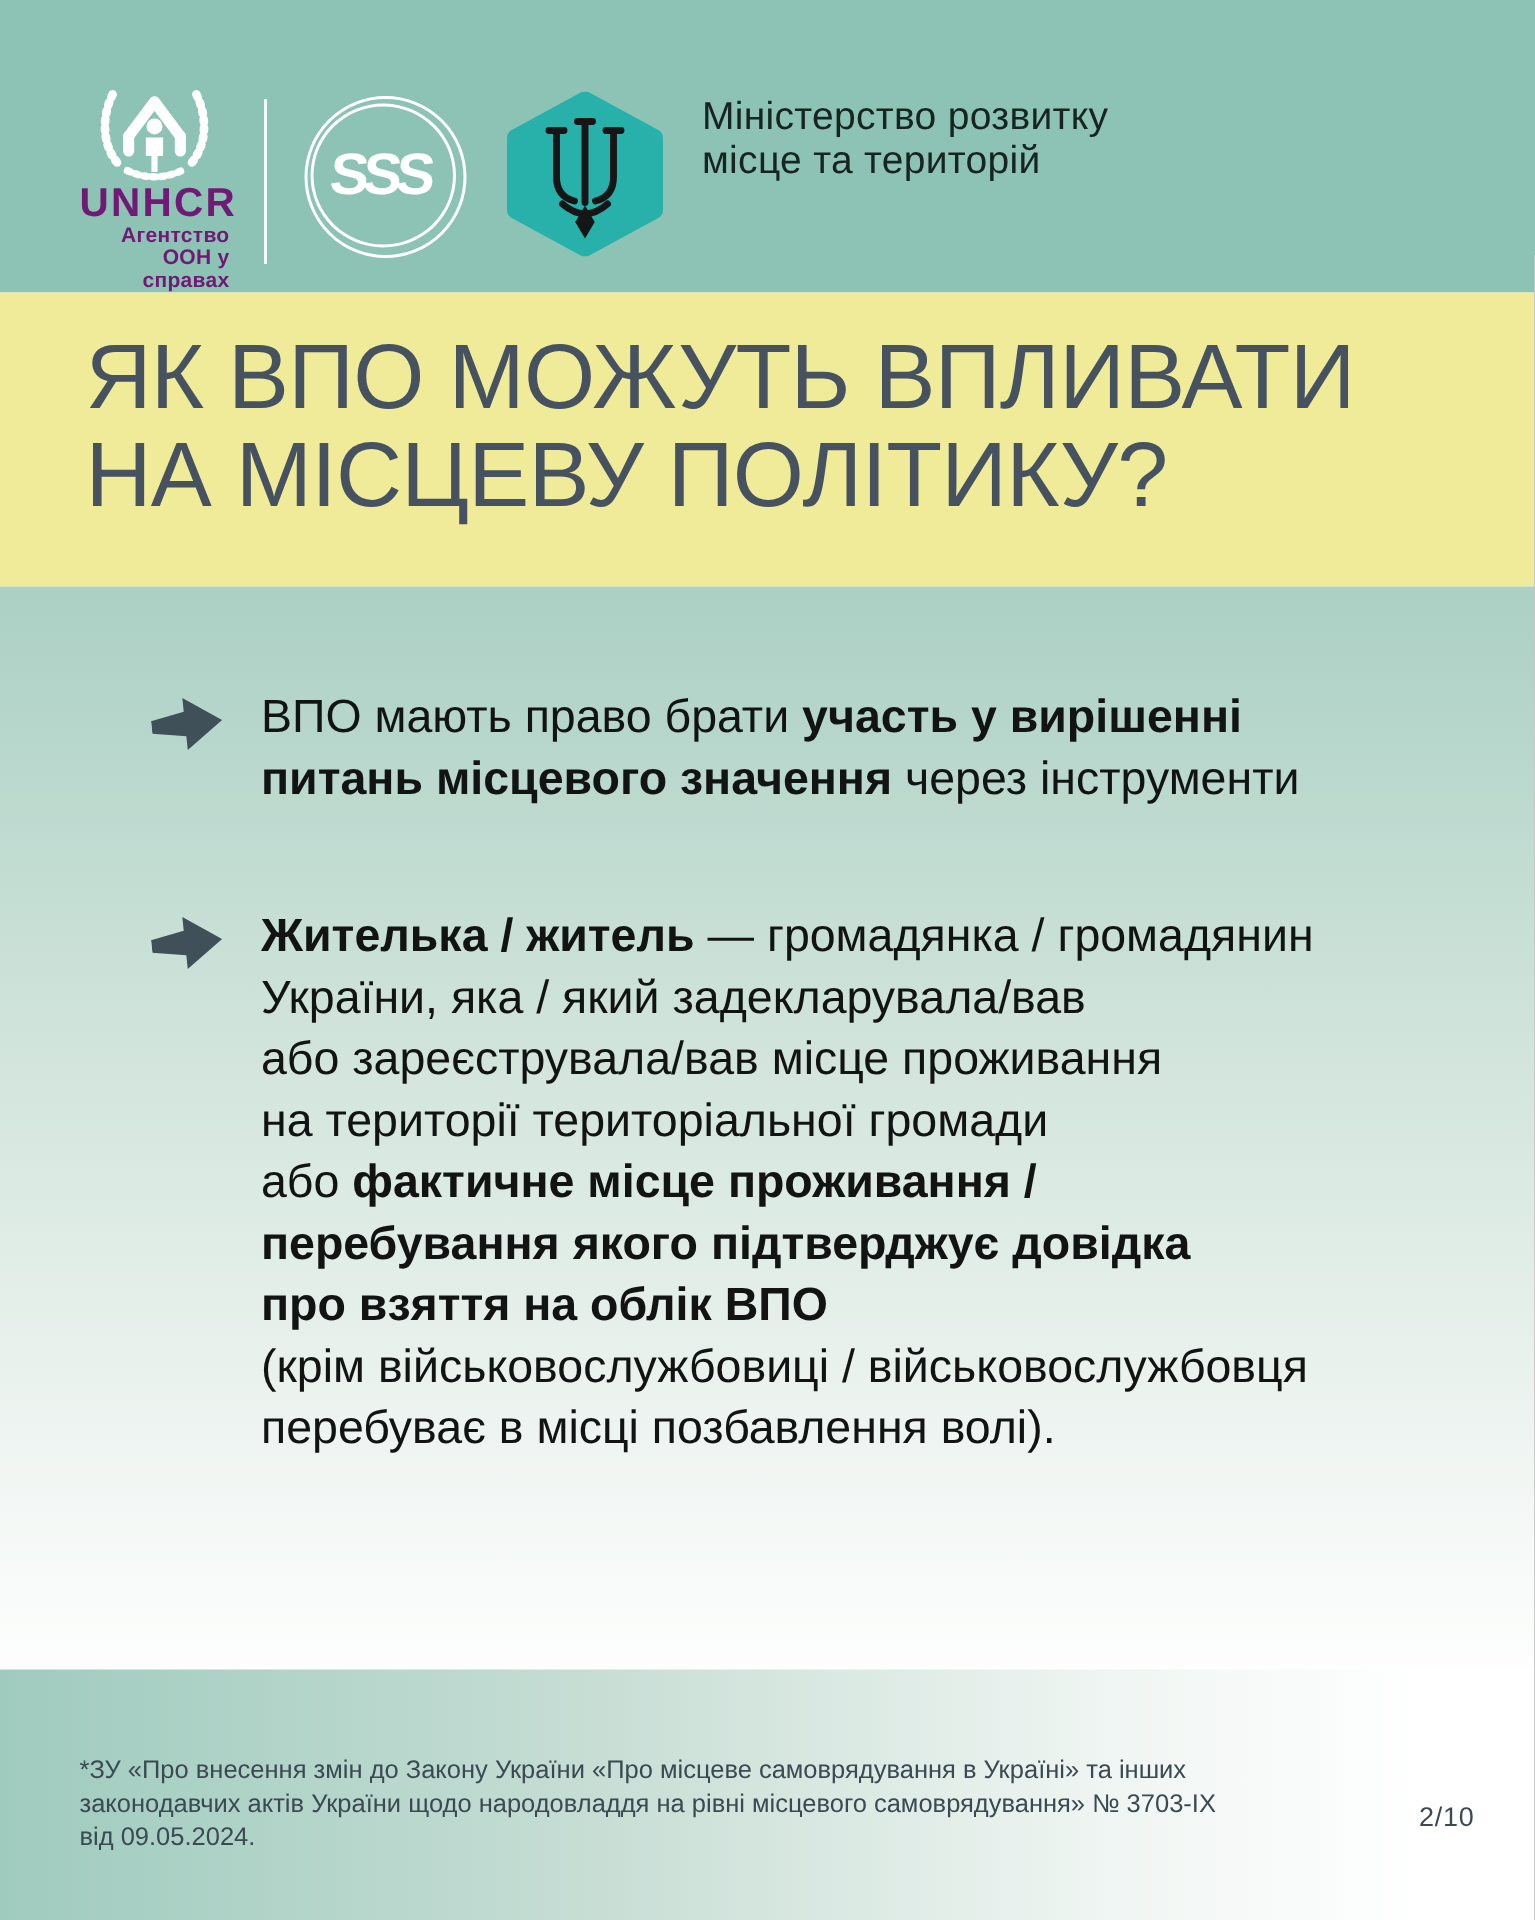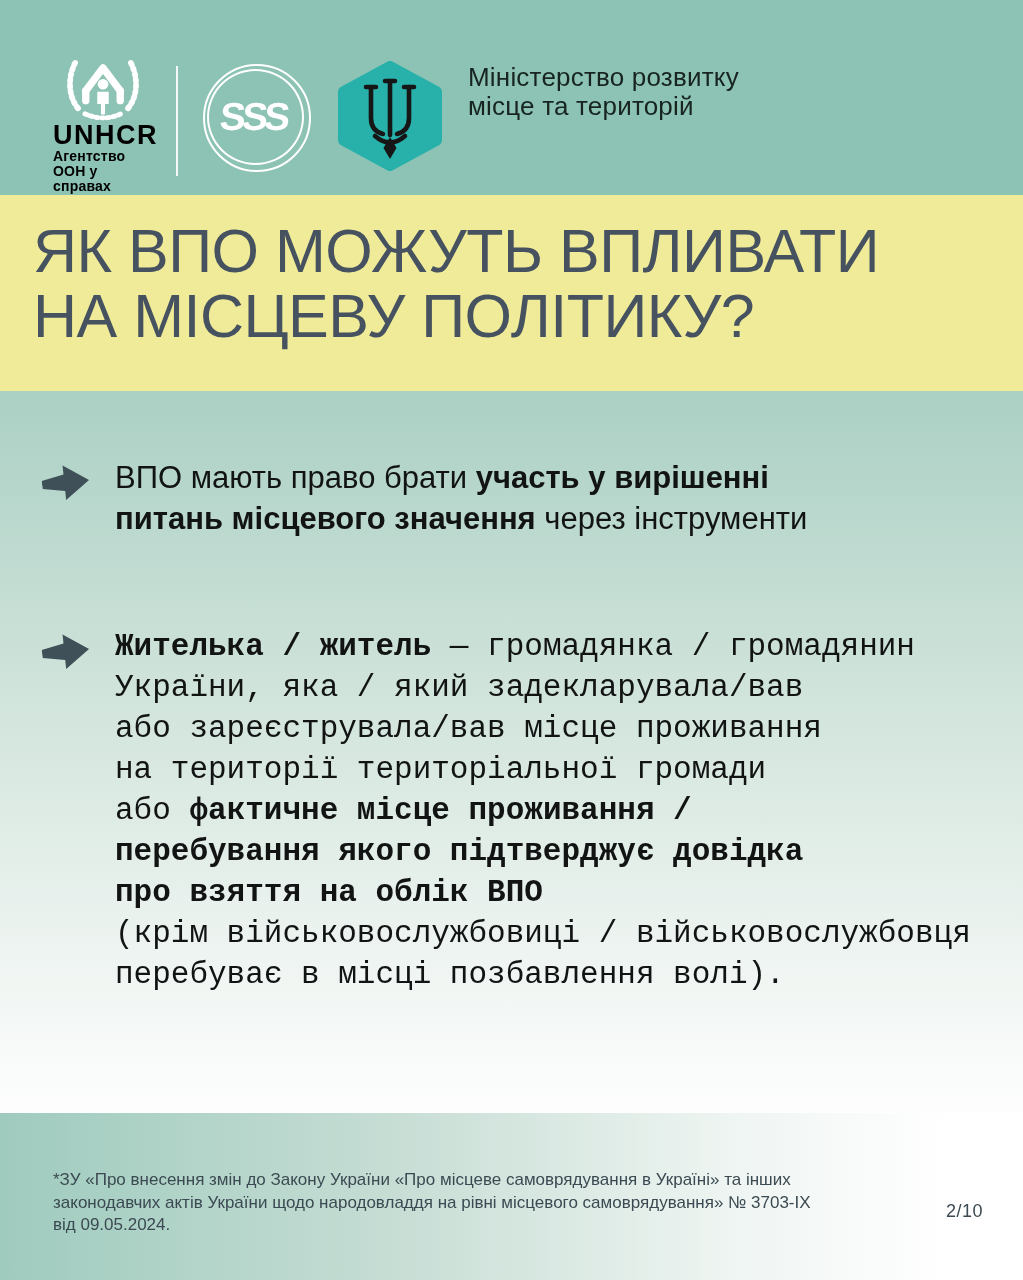--- a/index.html
+++ b/index.html
@@ -14,41 +14,41 @@
     --footer_left:#9fcbbe;
     --footer_text:#3b4a52;
   }
   *{box-sizing:border-box;}
   html,body{margin:0;padding:0;}
   body{font-family:"Liberation Sans",sans-serif;background:#666;}
   .page{position:relative;width:1023px;height:1280px;margin:0 auto;background:#fff;overflow:hidden;}
 
   
   .header{position:absolute;top:0;left:0;width:100%;height:195px;background:var(--header_bg);}
-  .unhcr{position:absolute;left:53px;top:58px;width:100px;text-align:left;color:#000000;}
+  .unhcr{position:absolute;left:53px;top:58px;width:100px;text-align:right;color:#701a75;}
   .unhcr svg{display:block;margin:0 auto;width:86px;height:64px;}
   .unhcr-word{font-size:27px;font-weight:bold;line-height:27px;letter-spacing:1.5px;}
   .unhcr-sub{font-size:14px;font-weight:bold;line-height:15px;letter-spacing:.2px;}
   .logo-divider{position:absolute;left:176px;top:66px;width:2px;height:110px;background:rgba(255,255,255,.9);}
   .sss{position:absolute;left:203px;top:64px;width:108px;height:108px;border:2.5px solid #fff;border-radius:50%;}
   .sss-inner{position:absolute;left:2px;top:3px;width:97px;height:96px;border:2px solid #fff;border-radius:50%;display:flex;align-items:center;justify-content:center;}
   .sss-text{color:#fff;font-size:39px;font-weight:bold;letter-spacing:-4px;transform:skewX(-5deg);padding-right:4px;}
   .trident-badge{position:absolute;left:334px;top:61px;width:112px;height:110px;}
   .ministry{position:absolute;left:468px;top:63px;font-size:26px;font-weight:normal;line-height:29px;color:var(--ministry_text);letter-spacing:.2px;}
 
   
   .title-band{position:absolute;top:195px;left:0;width:100%;height:196px;background:var(--band_bg);}
-  .page-title{margin:0;padding:24px 0 0 33px;font-size:61px;line-height:65px;font-weight:500;color:var(--title_text);letter-spacing:-.5px;}
+  .page-title{margin:0;padding:24px 0 0 57px;font-size:61px;line-height:65px;font-weight:500;color:var(--title_text);letter-spacing:-.5px;}
 
   
   .content{position:absolute;top:391px;left:0;width:100%;height:722px;
     background:linear-gradient(180deg,var(--body_top) 0%,#cfe3da 40%,#eef4f1 78%,#fdfefd 100%);}
-  .bullet{display:flex;align-items:flex-start;padding-left:42px;}
+  .bullet{display:flex;align-items:flex-start;padding-left:101px;}
   .bullet-1{padding-top:66px;}
-  .bullet-2{margin-top:87px;font-family:Liberation Mono, monospace;}
+  .bullet-2{margin-top:64px;}
   .arrow{flex:none;width:48px;height:41px;margin-right:25px;margin-top:5px;}
   .bullet-text{font-size:31px;line-height:41px;color:var(--text_dark);}
   .bullet-text .b{font-weight:bold;}
   .bullet-text div{white-space:nowrap;}
 
   
   .footer{position:absolute;top:1113px;left:0;width:100%;height:167px;
     background:linear-gradient(90deg,var(--footer_left) 0%,#c6ddd4 38%,#eff5f2 72%,#ffffff 93%);}
   .footnote{position:absolute;left:53px;top:56px;font-size:17px;line-height:22.5px;color:var(--footer_text);}
   .page-num{position:absolute;right:40px;top:88px;font-size:18px;color:var(--footer_text);letter-spacing:.5px;}

